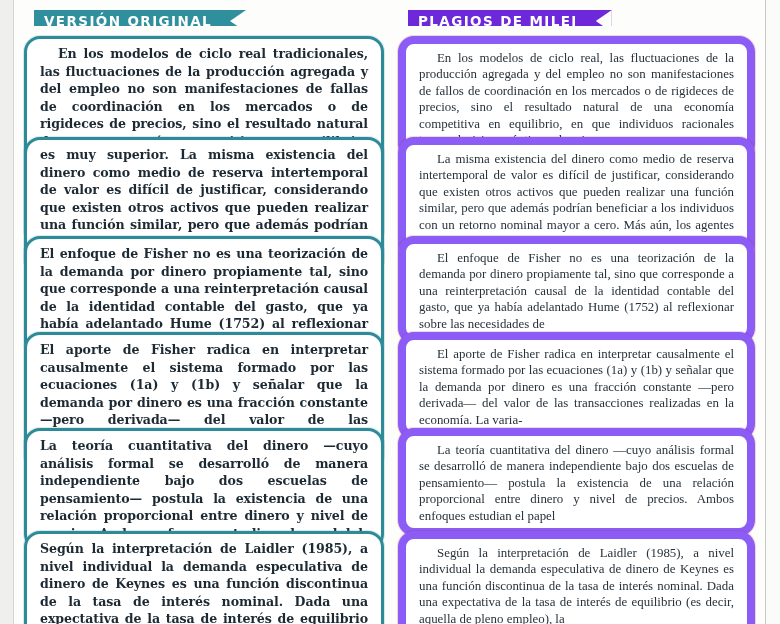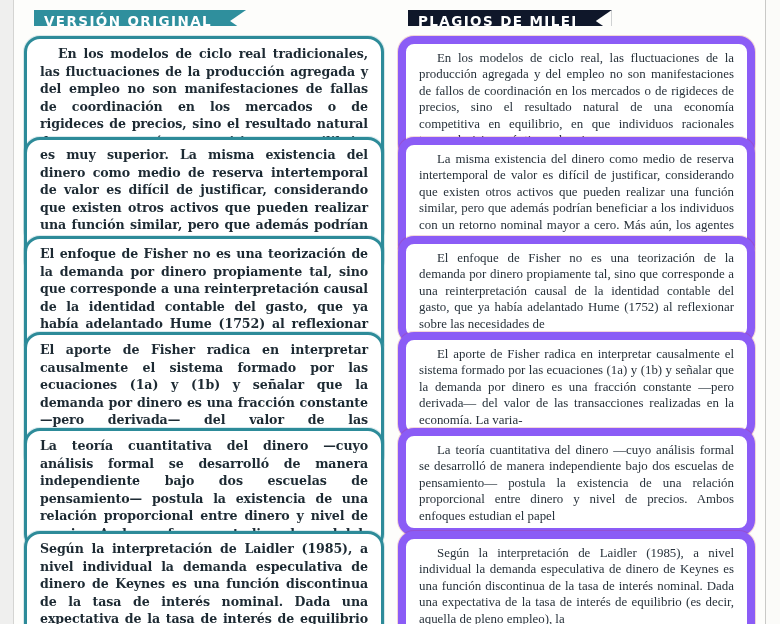--- a/index.html
+++ b/index.html
@@ -74,21 +74,21 @@
     padding: 0 34px 0 10px;
     color: #ffffff;
     font-family: "DejaVu Sans", sans-serif;
     font-weight: bold;
     font-size: 13.5px;
     letter-spacing: 1.4px;
     white-space: nowrap;
     -webkit-font-smoothing: none;
   }
   .banner.teal { background: #2f8f9d; }
-  .banner.red  { background: #0f172a; }
+  .banner.red  { background: #6d28d9; }
   
   .banner::after {
     content: "";
     position: absolute;
     right: 0; top: 0;
     width: 16px; height: 22px;
     background: #fdfdfb;
     clip-path: polygon(100% 0, 100% 100%, 0 50%);
   }
   .banner .btxt { position: relative; z-index: 2; }

